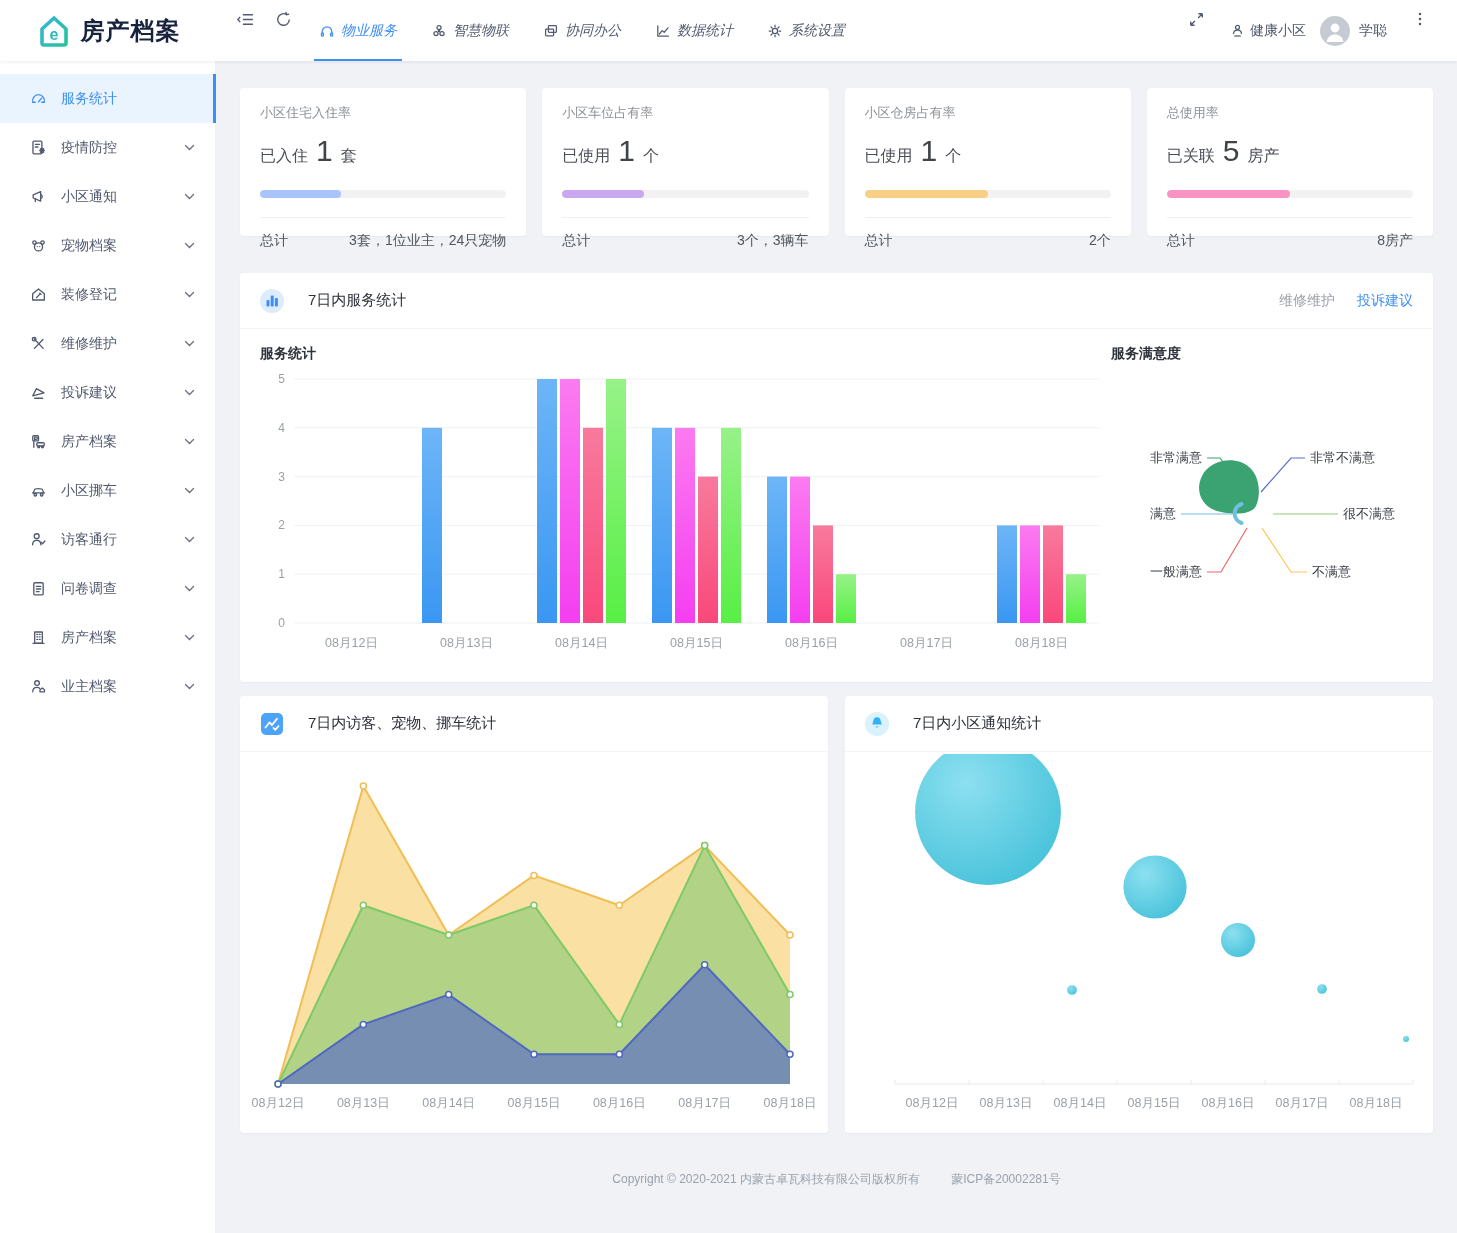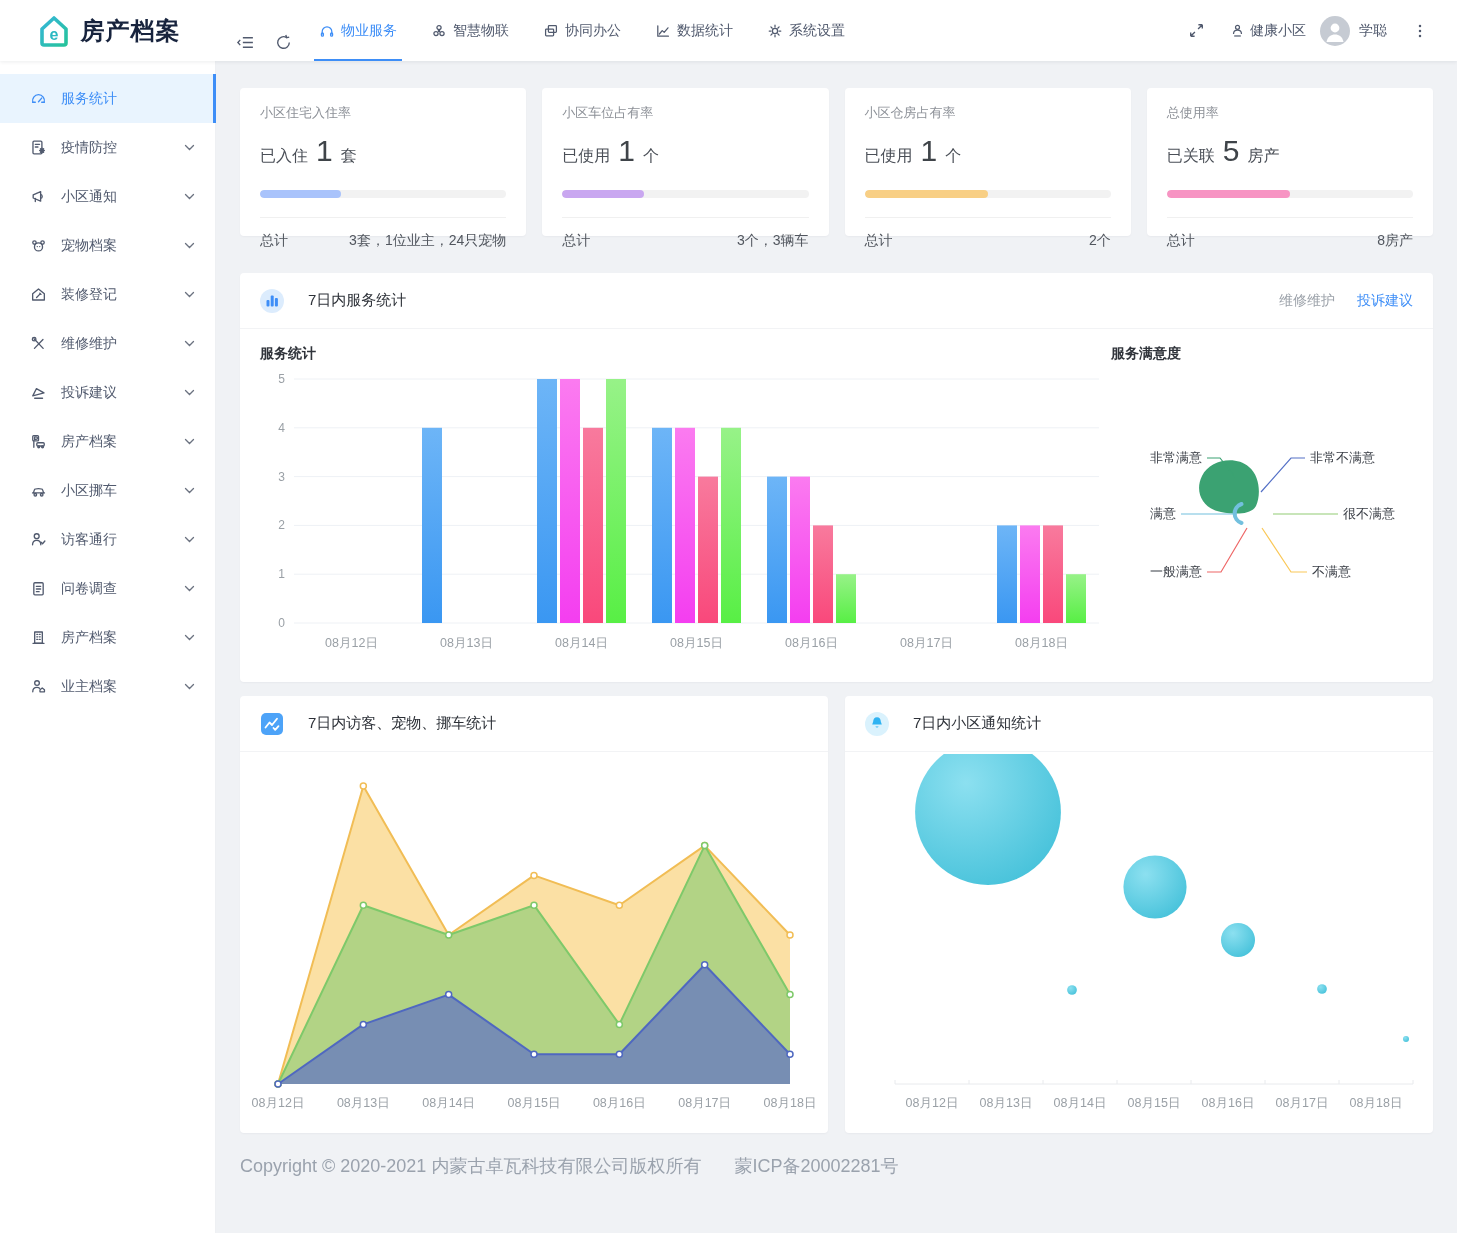--- a/index.html
+++ b/index.html
@@ -4,28 +4,28 @@
 <style>
   html,body{margin:0;padding:0;}
   body{width:1457px;height:1233px;position:relative;overflow:hidden;
        font-family:"Liberation Sans",sans-serif;background:#f0f2f5;}
   svg{display:block;}
   
   .navbar{position:absolute;top:0;left:0;right:0;height:61px;background:#fff;
           display:flex;align-items:center;z-index:20;box-shadow:0 1px 4px rgba(0,21,41,.08);}
   .logo{width:216px;display:flex;align-items:center;justify-content:center;gap:9px;}
   .logo-text{font-size:24px;font-weight:bold;color:#17233d;letter-spacing:1px;}
-  .nav-main{flex:1;display:flex;align-items:flex-end;height:100%;padding-left:10px;}
+  .nav-main{flex:1;display:flex;align-items:flex-start;height:100%;padding-left:10px;font-style:italic;}
   .icon-btn{width:38px;height:38px;display:flex;align-items:center;justify-content:center;cursor:pointer;color:#515a6e;}
   .nav-tab{display:flex;align-items:center;gap:6px;height:100%;padding:0 17px;font-size:14px;
            color:#515a6e;position:relative;cursor:pointer;}
   .nav-tab.active{color:#3e8ef7;}
   .nav-tab.active::after{content:"";position:absolute;left:12px;right:12px;bottom:0;height:2px;background:#3e8ef7;}
   .tab-ic{display:flex;align-items:center;}
-  .nav-right{display:flex;align-items:center;gap:14px;padding-right:18px;height:100%;}
+  .nav-right{display:flex;gap:14px;padding-right:18px;height:100%;}
   .community{display:flex;align-items:center;gap:4px;font-size:14px;color:#515a6e;cursor:pointer;}
   .user{display:flex;align-items:center;gap:9px;font-size:14px;color:#515a6e;cursor:pointer;}
   
   .sidebar{position:absolute;top:61px;left:0;width:216px;bottom:0;background:#fff;
            border-right:1px solid #eef0f3;padding-top:13px;box-sizing:border-box;z-index:10;}
   .side-item{height:49px;display:flex;align-items:center;padding:0 20px 0 30px;font-size:14px;
              color:#515a6e;cursor:pointer;position:relative;}
   .side-item .s-label{margin-left:14px;flex:1;}
   .side-item.active{background:#e9f4fe;color:#3e8ef7;}
   .side-item.active::after{content:"";position:absolute;right:-1px;top:0;bottom:0;width:3px;background:#3e8ef7;}
@@ -50,21 +50,21 @@
   .header-links{margin-left:auto;font-size:14px;}
   .link-muted{color:#9aa0a8;margin-right:18px;cursor:pointer;}
   .link-active{color:#3e8ef7;cursor:pointer;}
   .service-body{display:flex;padding:16px 14px 0 16px;}
   .chart-col{flex:1;}
   .chart-heading{font-size:14px;font-weight:bold;color:#30343b;margin:0 0 2px 4px;}
   .pie-col{width:318px;}
   .row3{display:flex;gap:17px;margin-top:14px;}
   .row3 .panel{flex:1;height:437px;box-sizing:border-box;}
   .row3 .chart-wrap{padding:2px 12px 0;}
-  .page-footer{color:#9aa2ad;font-size:18px;margin-top:21px;}
+  .page-footer{text-align:center;color:#9aa2ad;font-size:12px;margin-top:38px;}
   .page-footer span + span{margin-left:28px;}
 </style>
 </head>
 <body>
 
 <header class="navbar">
   <div class="logo">
     <span>
       <svg width="36" height="36" viewBox="0 0 36 36">
         <defs>

